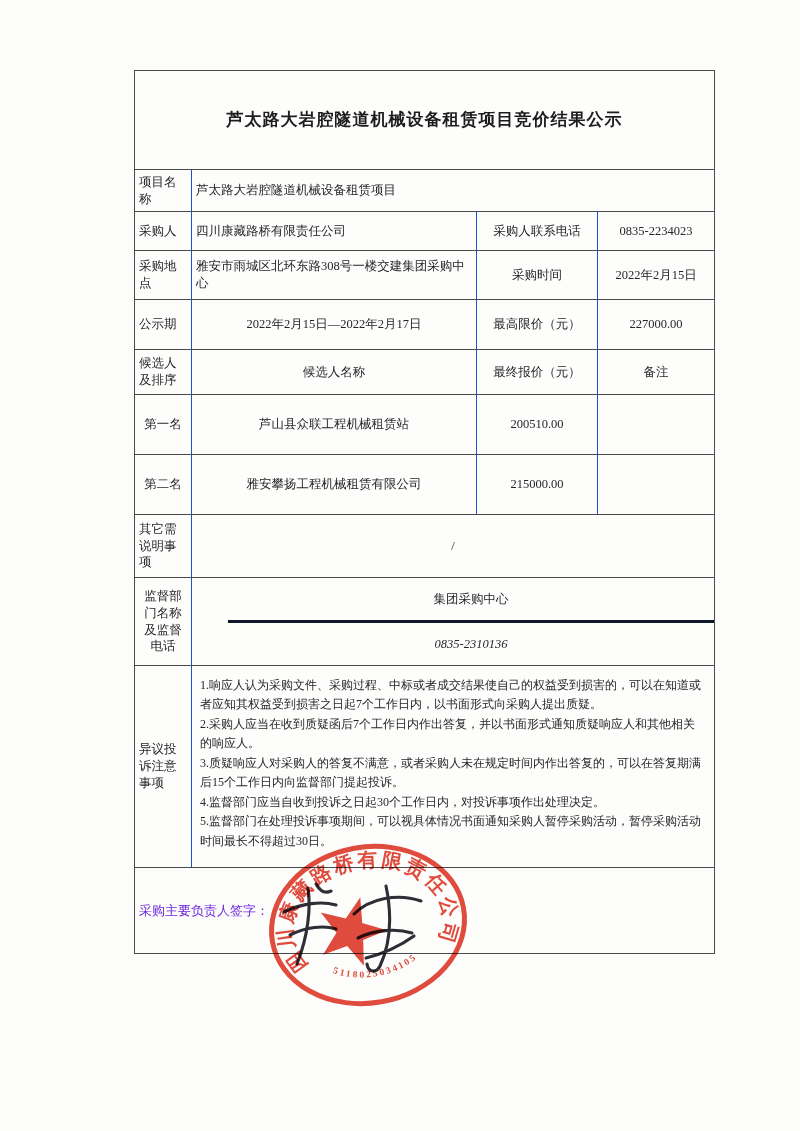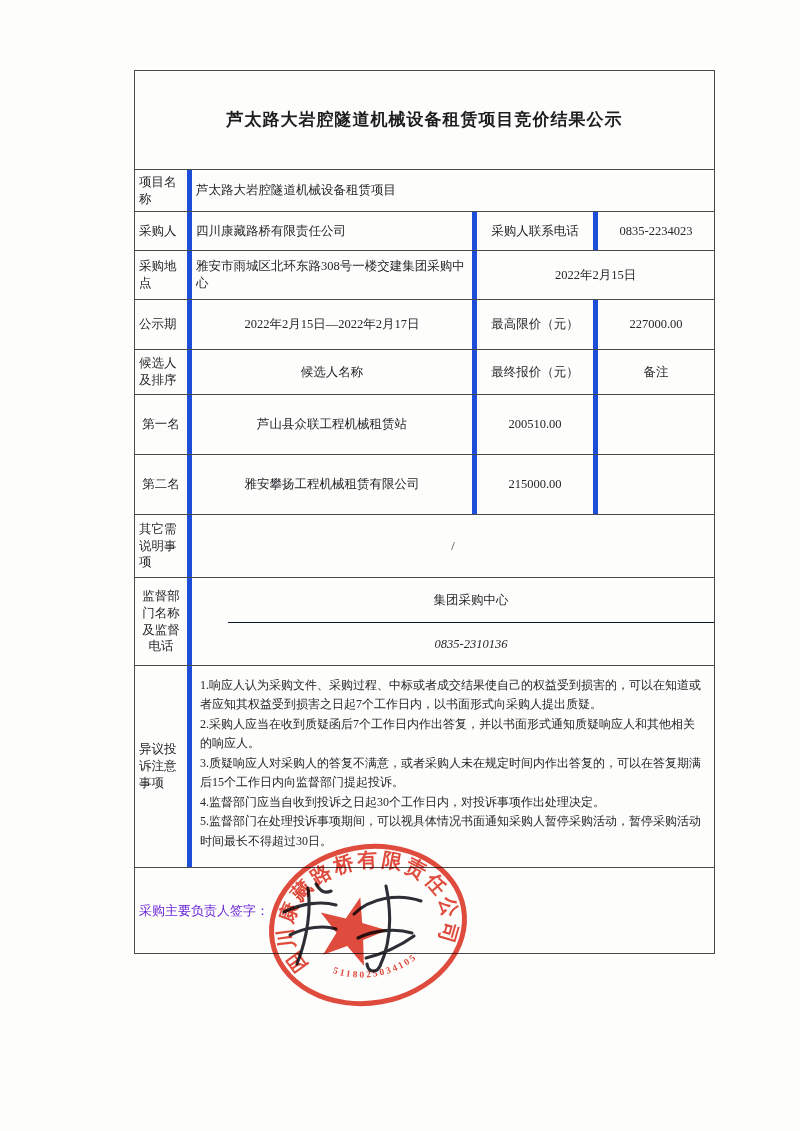--- a/index.html
+++ b/index.html
@@ -15,21 +15,21 @@
   .doc-table{
     position:absolute;left:122px;top:70px;width:581px;
     border:1px solid #4a4a4a;
     box-sizing:border-box;
     background:transparent;
   }
   .row{display:flex;border-bottom:1px solid #4a4a4a;box-sizing:border-box;}
   .row:last-child{border-bottom:none;}
   .cell{
     box-sizing:border-box;
-    border-right:5px solid #1d4ed8;
+    border-right:1px solid #1d4ed8;
     display:flex;align-items:center;
     font-size:12.5px;
     line-height:1.35;
     padding:2px 4px;
     color:#26262a;
   }
   .cell:last-child{border-right:none;}
   .c1{width:57px;}
   .c2{width:285px;}
   .c3{width:121px;}
@@ -51,21 +51,21 @@
   .r-cand-head{height:45px;}
   .r-cand1{height:60px;}
   .r-cand2{height:60px;}
   .r-other{height:63px;}
   .r-superv{height:88px;gap:36px;}
   .r-objection{height:202px;}
   .r-sign{height:85px;border-bottom:none;}
   .sub-col{flex:1;display:flex;flex-direction:column;box-sizing:border-box;}
   .sub-cell{
     box-sizing:border-box;height:45px;
-    border-bottom:1px solid #0f172a;
+    border-bottom:3px solid #0f172a;
     display:flex;align-items:center;justify-content:center;
     font-size:12.5px;color:#26262a;
   }
   .sub-cell.last{height:42px;border-bottom:none;font-style:italic;}
   .objection-body{
     flex:1;display:block;align-items:flex-start;
     padding:10px 8px 6px 8px;
     font-size:12px;line-height:1.62;color:#26262a;
   }
   .objection-body div{margin:0;}
@@ -104,20 +104,21 @@
     <div class="row r-purchaser">
       <div class="cell c1 left">采购人</div>
       <div class="cell c2 left">四川康藏路桥有限责任公司</div>
       <div class="cell c3 center">采购人联系电话</div>
       <div class="cell c4 center">0835-2234023</div>
     </div>
 
     <div class="row r-location">
       <div class="cell c1 left">采购地点</div>
       <div class="cell c2 left">雅安市雨城区北环东路308号一楼交建集团采购中心</div>
+      <div class="cell c3 center">采购时间</div>
       <div class="cell c4 center">2022年2月15日</div>
     </div>
 
     <div class="row r-period">
       <div class="cell c1 left">公示期</div>
       <div class="cell c2 center">2022年2月15日—2022年2月17日</div>
       <div class="cell c3 center">最高限价（元）</div>
       <div class="cell c4 center">227000.00</div>
     </div>
 

